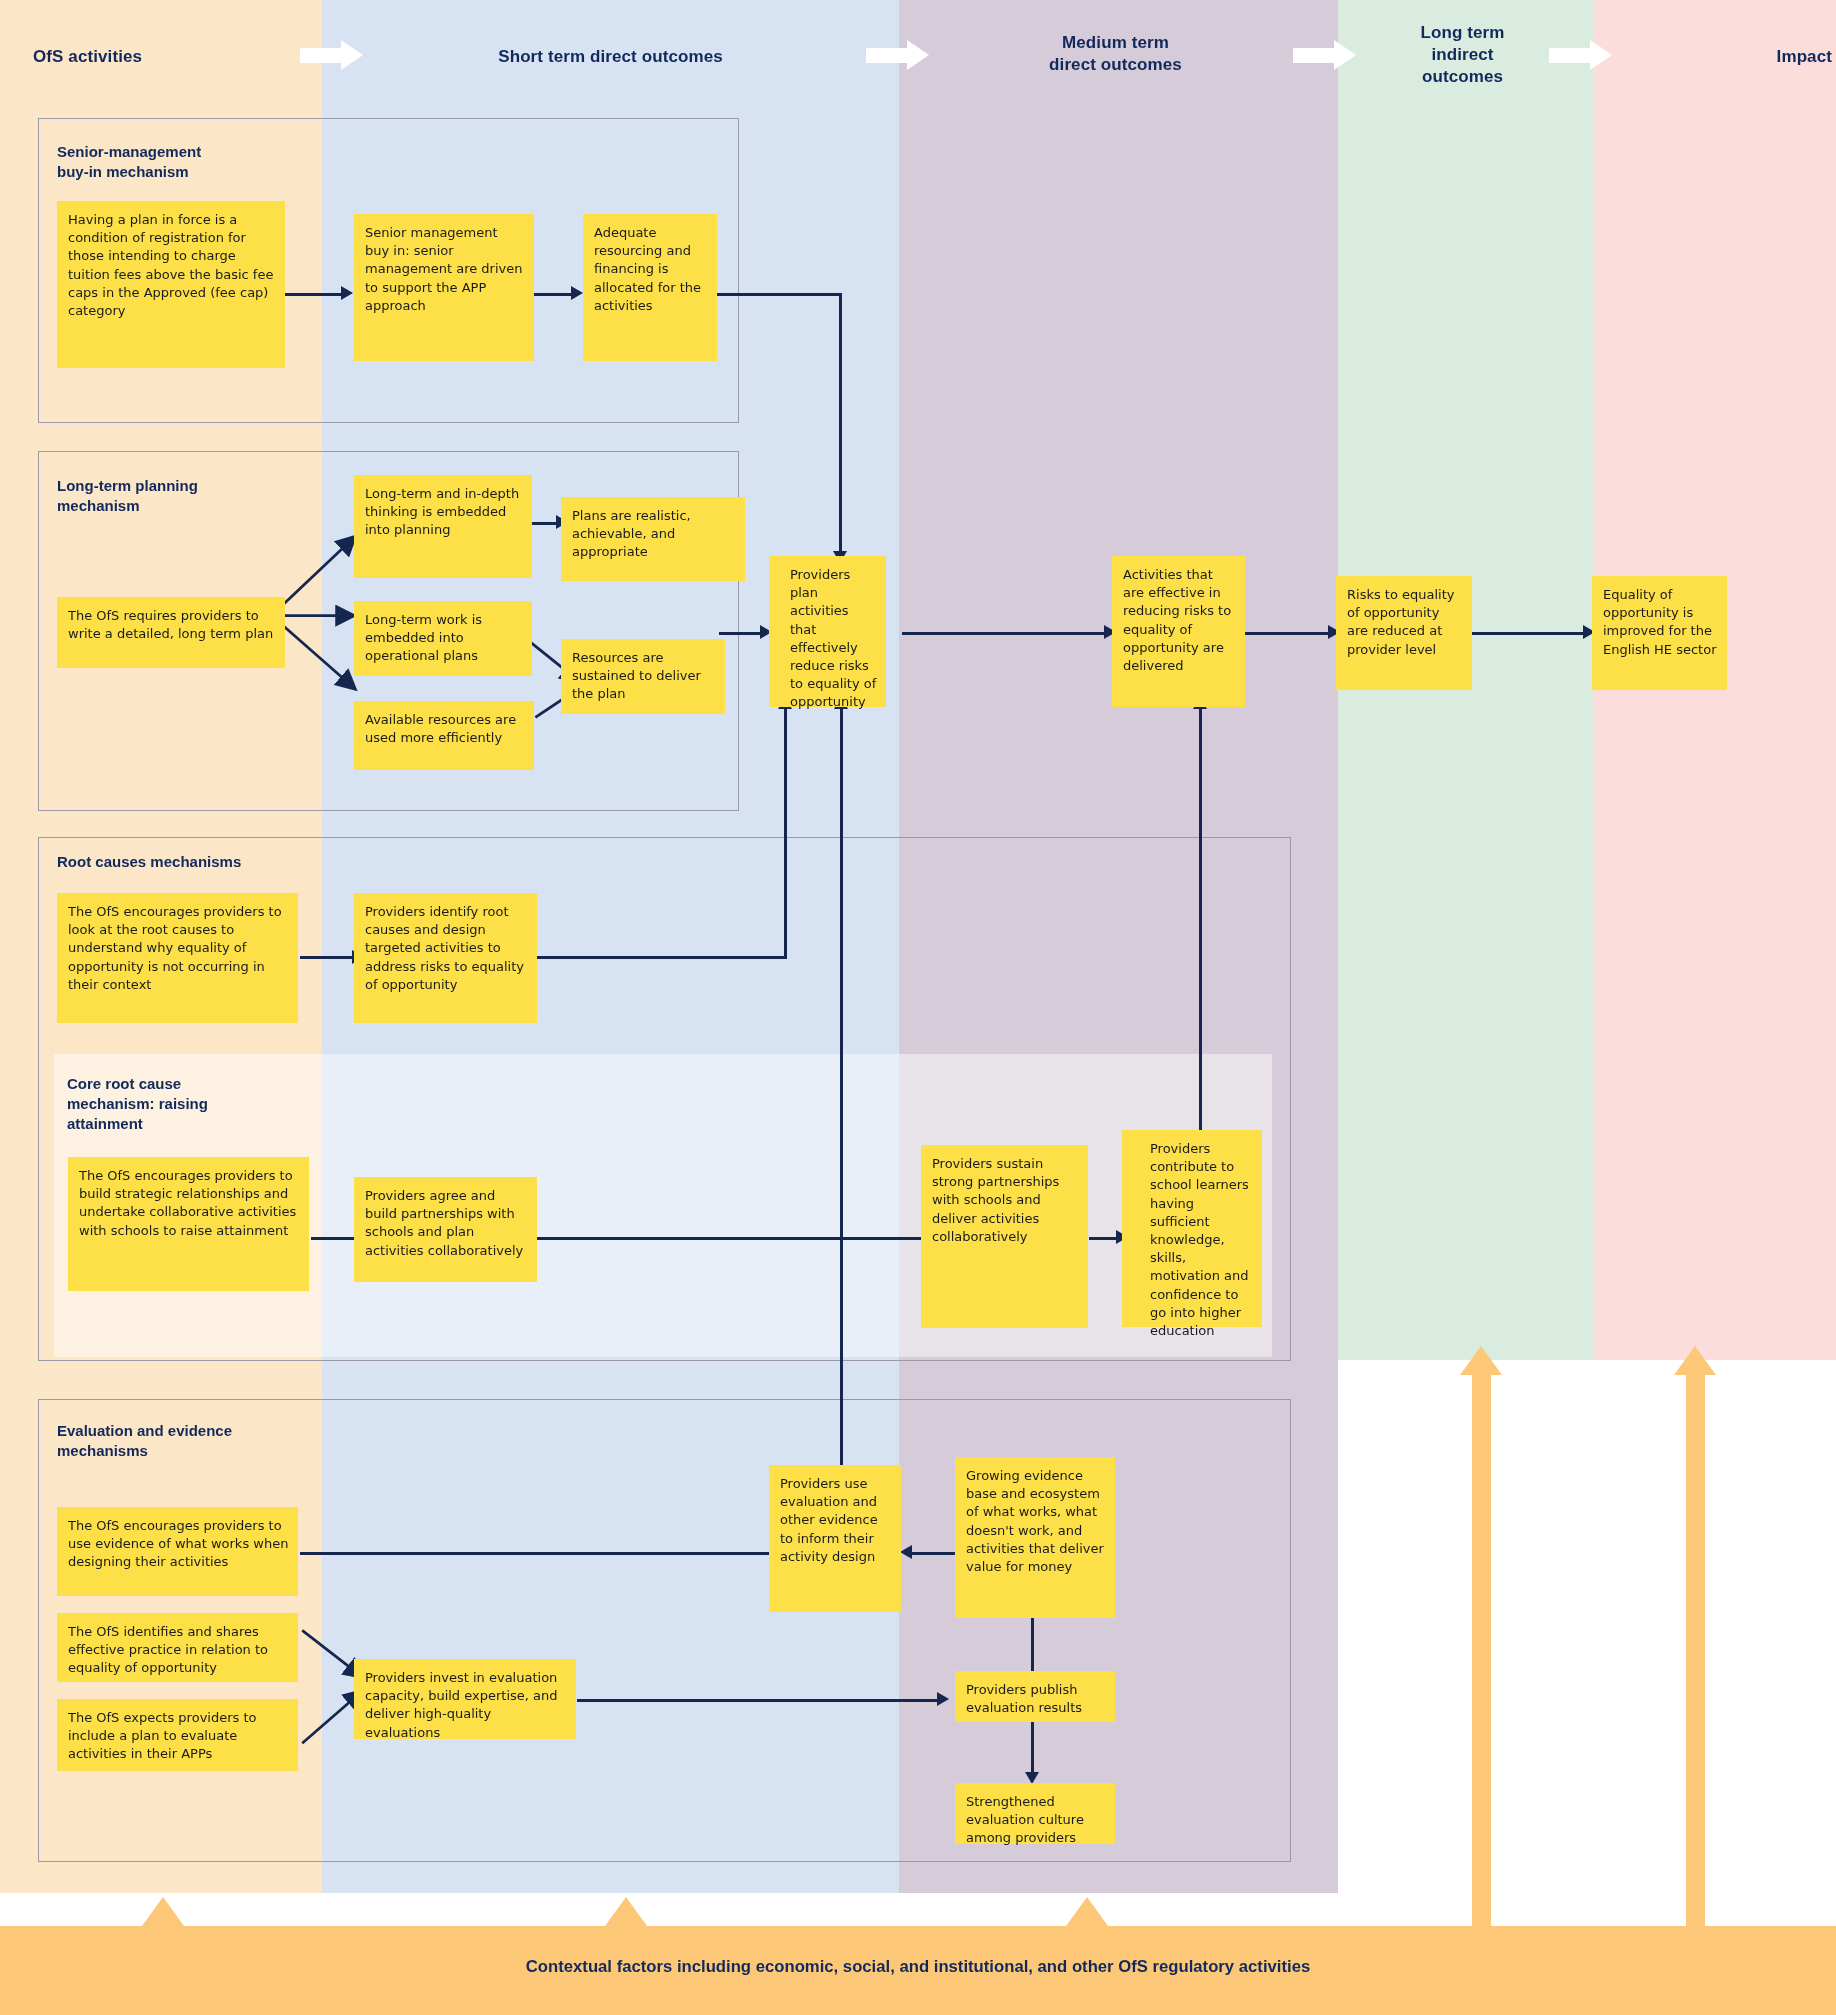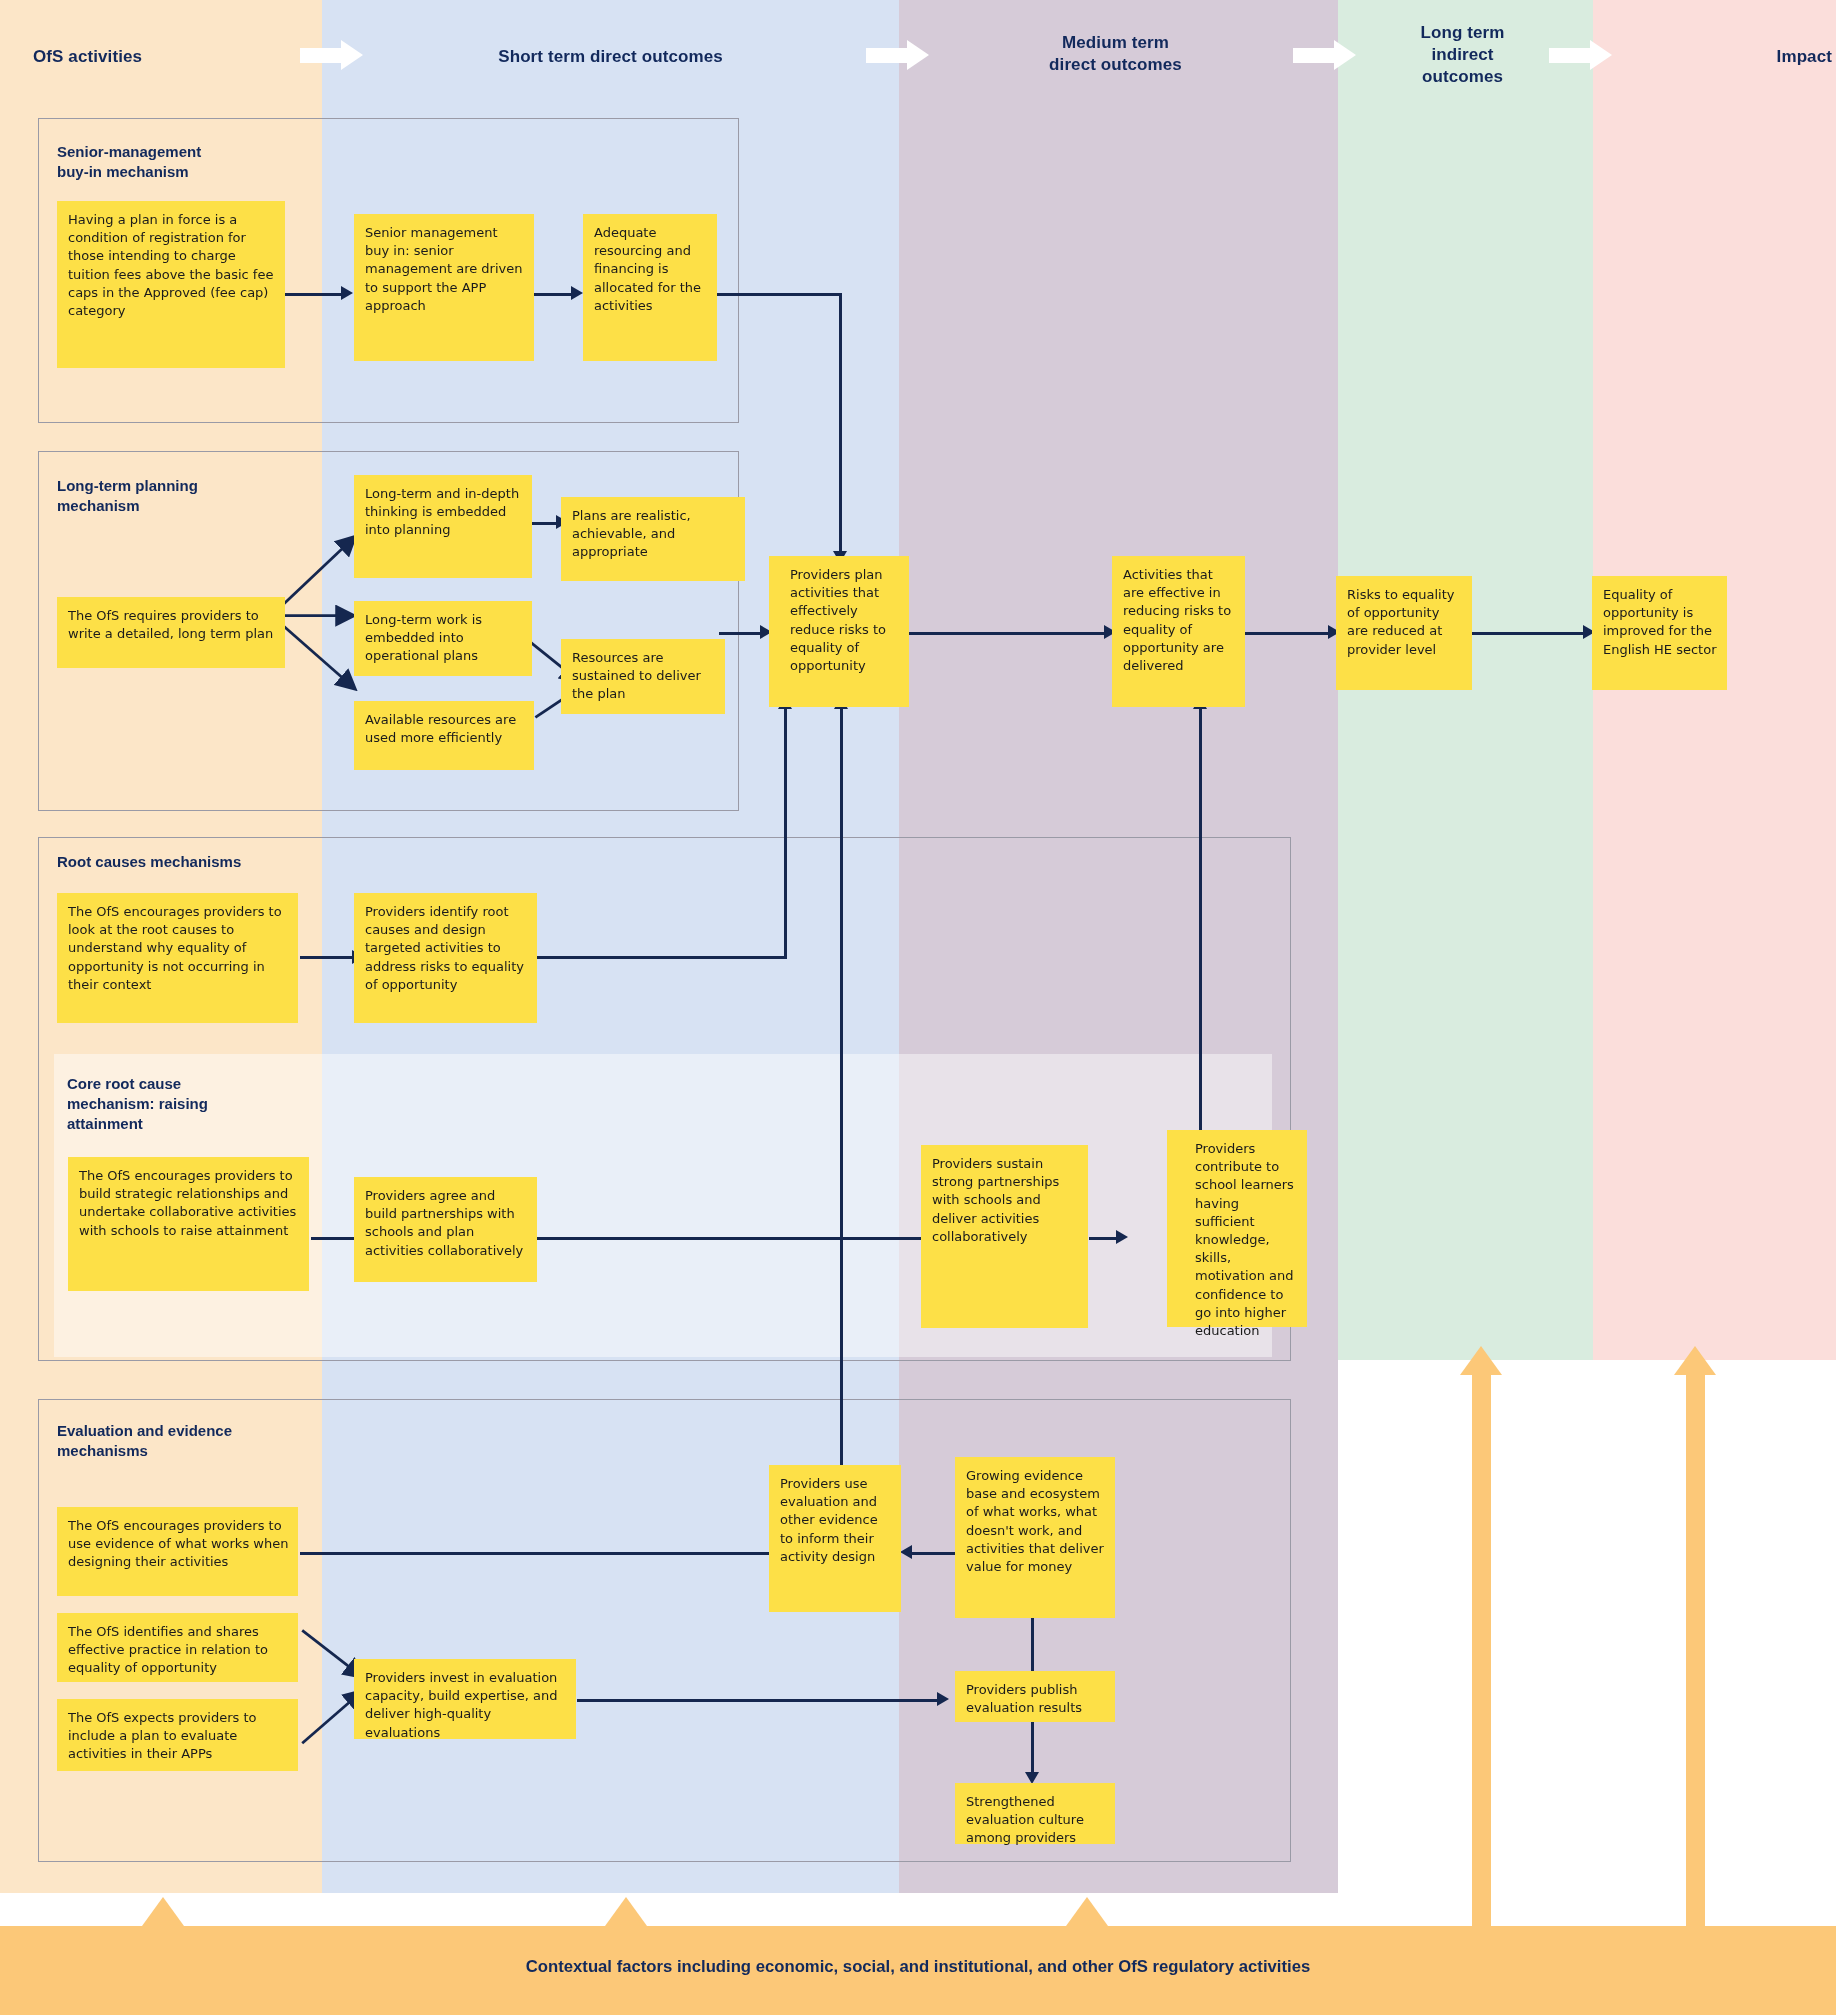--- a/index.html
+++ b/index.html
@@ -227,32 +227,32 @@
 <div class="node" style="left:354px;top:214px;width:180px;height:147px;">Senior management buy in: senior management are driven to support the APP approach</div>
 <div class="node" style="left:583px;top:214px;width:134px;height:147px;">Adequate resourcing and financing is allocated for the activities</div>
 
 <div class="node" style="left:57px;top:597px;width:228px;height:71px;">The OfS requires providers to write a detailed, long term plan</div>
 <div class="node" style="left:354px;top:475px;width:178px;height:103px;">Long-term and in-depth thinking is embedded into planning</div>
 <div class="node" style="left:561px;top:497px;width:184px;height:84px;">Plans are realistic, achievable, and appropriate</div>
 <div class="node" style="left:354px;top:601px;width:178px;height:75px;">Long-term work is embedded into operational plans</div>
 <div class="node" style="left:561px;top:639px;width:164px;height:75px;">Resources are sustained to deliver the plan</div>
 <div class="node" style="left:354px;top:701px;width:180px;height:69px;">Available resources are used more efficiently</div>
 
-<div class="node" style="left:769px;top:556px;width:140px;height:151px;padding-left:21px;">Providers plan activities that effectively reduce risks to equality of opportunity</div>
+<div class="node" style="left:769px;top:556px;width:117px;height:151px;padding-left:21px;">Providers plan activities that effectively reduce risks to equality of opportunity</div>
 <div class="node" style="left:1112px;top:556px;width:133px;height:151px;">Activities that are effective in reducing risks to equality of opportunity are delivered</div>
 <div class="node" style="left:1336px;top:576px;width:136px;height:114px;">Risks to equality of opportunity are reduced at provider level</div>
 <div class="node" style="left:1592px;top:576px;width:135px;height:114px;">Equality of opportunity is improved for the English HE sector</div>
 
 <div class="node" style="left:57px;top:893px;width:241px;height:130px;">The OfS encourages providers to look at the root causes to understand why equality of opportunity is not occurring in their context</div>
 <div class="node" style="left:354px;top:893px;width:183px;height:130px;">Providers identify root causes and design targeted activities to address risks to equality of opportunity</div>
 
 <div class="node" style="left:68px;top:1157px;width:241px;height:134px;">The OfS encourages providers to build strategic relationships and undertake collaborative activities with schools to raise attainment</div>
 <div class="node" style="left:354px;top:1177px;width:183px;height:105px;">Providers agree and build partnerships with schools and plan activities collaboratively</div>
 <div class="node" style="left:921px;top:1145px;width:167px;height:183px;">Providers sustain strong partnerships with schools and deliver activities collaboratively</div>
-<div class="node" style="left:1167px;top:1130px;width:140px;height:197px;padding-left:28px;">Providers contribute to school learners having sufficient knowledge, skills, motivation and confidence to go into higher education</div>
+<div class="node" style="left:1122px;top:1130px;width:140px;height:197px;padding-left:28px;">Providers contribute to school learners having sufficient knowledge, skills, motivation and confidence to go into higher education</div>
 
 <div class="node" style="left:57px;top:1507px;width:241px;height:89px;">The OfS encourages providers to use evidence of what works when designing their activities</div>
 <div class="node" style="left:57px;top:1613px;width:241px;height:69px;">The OfS identifies and shares effective practice in relation to equality of opportunity</div>
 <div class="node" style="left:57px;top:1699px;width:241px;height:72px;">The OfS expects providers to include a plan to evaluate activities in their APPs</div>
 <div class="node" style="left:354px;top:1659px;width:222px;height:80px;">Providers invest in evaluation capacity, build expertise, and deliver high-quality evaluations</div>
 <div class="node" style="left:769px;top:1465px;width:132px;height:147px;">Providers use evaluation and other evidence to inform their activity design</div>
 <div class="node" style="left:955px;top:1457px;width:160px;height:161px;">Growing evidence base and ecosystem of what works, what doesn't work, and activities that deliver value for money</div>
 <div class="node" style="left:955px;top:1671px;width:160px;height:51px;">Providers publish evaluation results</div>
 <div class="node" style="left:955px;top:1783px;width:160px;height:61px;">Strengthened evaluation culture among providers</div>
 

